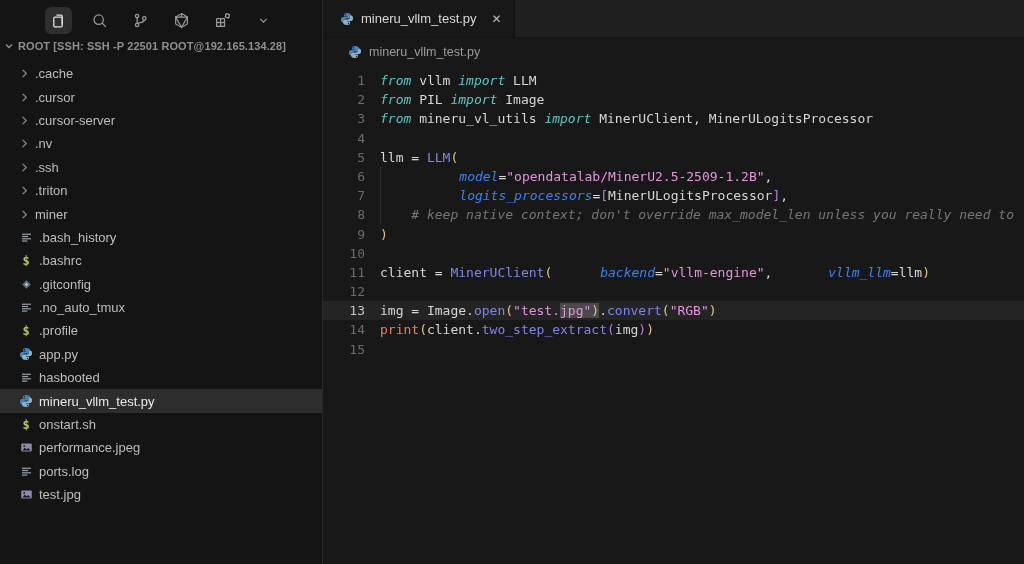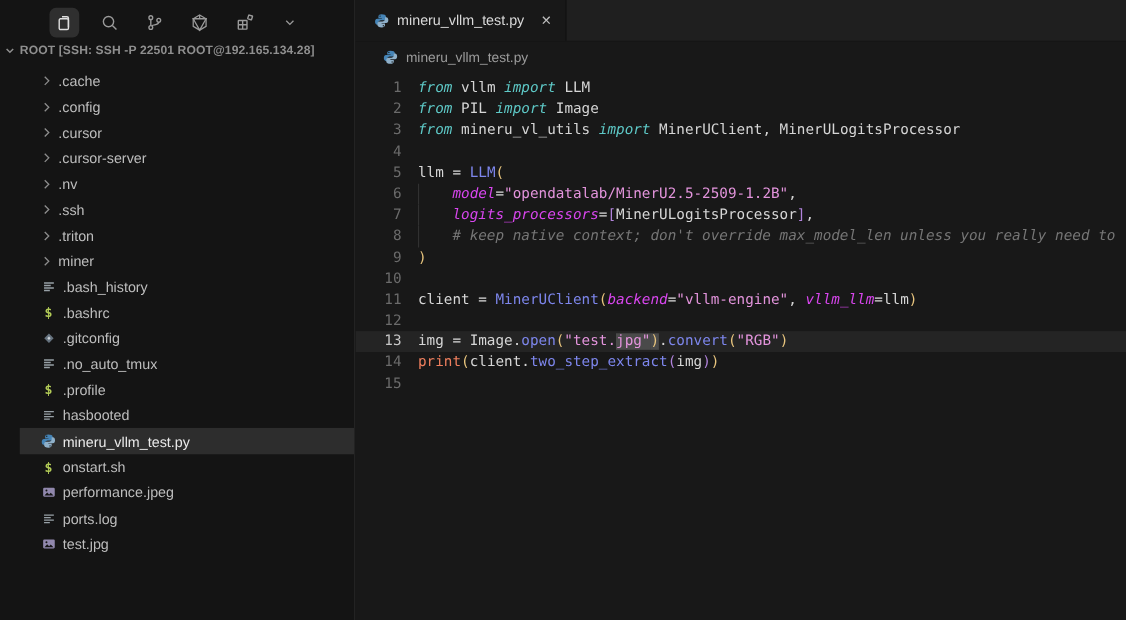--- a/index.html
+++ b/index.html
@@ -30,21 +30,21 @@
   }
   .act-icon.active { background:#2f2f2f; color:#e0e0e0; }
   .act-icon svg { display:block; }
 
   .explorer-header {
     height:20px; flex:0 0 20px;
     display:flex; align-items:flex-start; gap:3px; padding-left:3px;
     color:#8f8f8f; font-weight:bold; font-size:11px; white-space:nowrap;
     letter-spacing:.1px;
   }
-  .file-list { list-style:none; margin-top:2px;margin-left:18px; }
+  .file-list { list-style:none; margin-top:2px; }
   .file-row {
     height:23.4px; display:flex; align-items:center;
     padding-left:18px; color:#bdbdbd; white-space:nowrap;
   }
   .file-row.selected { background:#2d2d2d; color:#e9e9e9; }
   .row-icon {
     width:16px; flex:0 0 16px; display:flex; align-items:center; justify-content:center;
     margin-right:5px;
   }
   .file-row.folder .row-icon { width:13px; flex-basis:13px; margin-right:4px; }
@@ -79,21 +79,21 @@
   .line-num {
     width:42px; flex:0 0 42px; text-align:right; color:#6b6b6b;
     user-select:none;
   }
   .code-line.active .line-num { color:#c6c6c6; }
   .line-text { padding-left:15px; color:#d6d6d6; }
   .guide { position:absolute; left:57px; top:0; height:100%; width:1px; background:#313131; }
 
   .tok-kw  { color:#5ec9c7; font-style:italic; }
   .tok-id  { color:#d6d6d6; }
-  .tok-pr  { color:#d946ef; font-style:italic; }
+  .tok-pr  { color:#3b82f6; font-style:italic;padding-left:48px; }
   .tok-fn  { color:#7d86ec; }
   .tok-bi  { color:#ef7f5e;text-align:center; }
   .tok-str { color:#e394dc; }
   .tok-cm  { color:#767676; font-style:italic; }
   .tok-p1  { color:#e8c57e; }
   .tok-p2  { color:#b183db; }
   .tok-hl  { background:#4a4a4a; }
 </style>
 </head>
 <body>
@@ -163,28 +163,20 @@
             </svg>
           </span>
           <span class="row-label">.cache</span>
         </li>
         <li class="file-row folder">
           <span class="row-icon">
             <svg width="11" height="11" viewBox="0 0 12 12" fill="none" stroke="#8d8d8d" stroke-width="1.3">
               <polyline points="4,2 8,6 4,10"></polyline>
             </svg>
           </span>
-          <span class="row-label">.config</span>
-        </li>
-        <li class="file-row folder">
-          <span class="row-icon">
-            <svg width="11" height="11" viewBox="0 0 12 12" fill="none" stroke="#8d8d8d" stroke-width="1.3">
-              <polyline points="4,2 8,6 4,10"></polyline>
-            </svg>
-          </span>
           <span class="row-label">.cursor</span>
         </li>
         <li class="file-row folder">
           <span class="row-icon">
             <svg width="11" height="11" viewBox="0 0 12 12" fill="none" stroke="#8d8d8d" stroke-width="1.3">
               <polyline points="4,2 8,6 4,10"></polyline>
             </svg>
           </span>
           <span class="row-label">.cursor-server</span>
         </li>
@@ -255,20 +247,31 @@
               <line x1="2.5" y1="12.4" x2="9" y2="12.4"></line>
             </svg>
           </span>
           <span class="row-label">.no_auto_tmux</span>
         </li>
         <li class="file-row">
           <span class="row-icon">
             <span class="shell-glyph">$</span>
           </span>
           <span class="row-label">.profile</span>
+        </li>
+        <li class="file-row">
+          <span class="row-icon">
+            <svg width="14" height="14" viewBox="0 0 16 16">
+              <path fill="#4584b6" d="M7.9 1.2c-2 0-3.3.9-3.3 2.2v1.8h3.5v.6H3.3C2 5.8 1.1 7 1.1 8.9c0 1.8.9 3 2.2 3h1.3V10c0-1.5 1.2-2.6 2.7-2.6h3c1.2 0 2.1-1 2.1-2.2V3.4c0-1.3-1.7-2.2-4.5-2.2z"></path>
+              <path fill="#8fb0c9" d="M8.1 14.8c2 0 3.3-.9 3.3-2.2v-1.8H7.9v-.6h4.8c1.3 0 2.2-1.2 2.2-3.1 0-1.8-.9-3-2.2-3h-1.3V6c0 1.5-1.2 2.6-2.7 2.6h-3c-1.2 0-2.1 1-2.1 2.2v1.8c0 1.3 1.7 2.2 4.5 2.2z"></path>
+              <circle cx="6.3" cy="3" r=".7" fill="#161616"></circle>
+              <circle cx="9.7" cy="13" r=".7" fill="#161616"></circle>
+            </svg>
+          </span>
+          <span class="row-label">app.py</span>
         </li>
         <li class="file-row">
           <span class="row-icon">
             <svg width="13" height="13" viewBox="0 0 16 16" stroke="#97a0a6" stroke-width="1.5" fill="none">
               <line x1="2.5" y1="4" x2="13.5" y2="4"></line>
               <line x1="2.5" y1="6.8" x2="10" y2="6.8"></line>
               <line x1="2.5" y1="9.6" x2="13.5" y2="9.6"></line>
               <line x1="2.5" y1="12.4" x2="9" y2="12.4"></line>
             </svg>
           </span>

